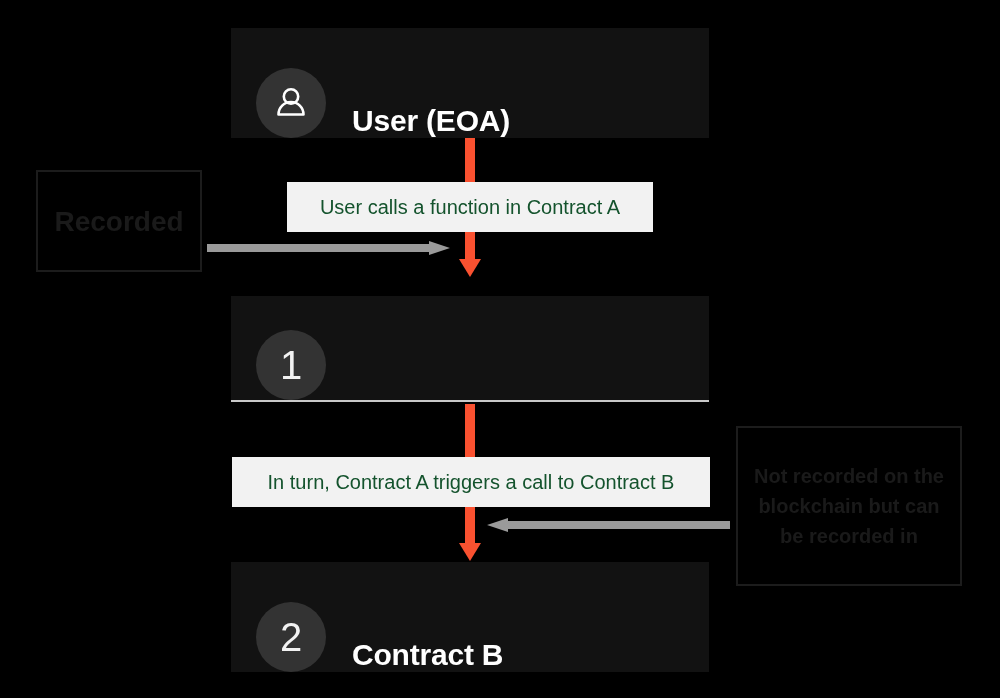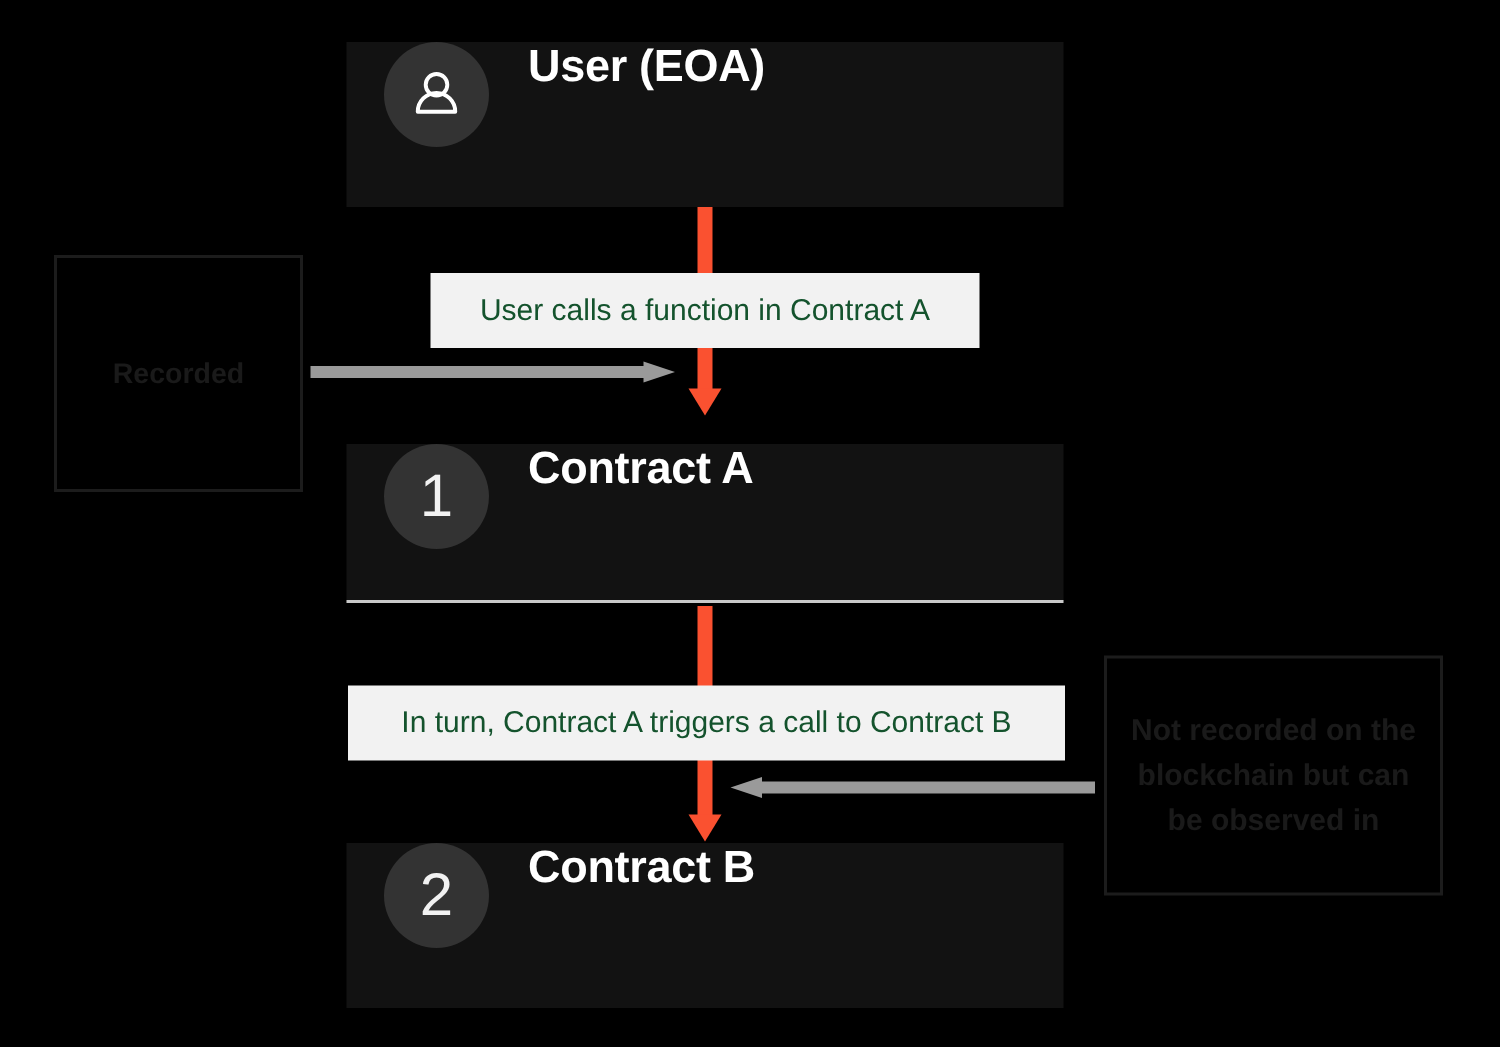--- a/index.html
+++ b/index.html
@@ -19,21 +19,21 @@
     overflow: hidden;
   }
 
   
   .node {
     position: absolute;
     left: 231px;
     width: 478px;
     background: #121212;
     display: flex;
-    align-items: flex-start;
+    align-items: flex-end;
     box-sizing: border-box;
     padding-left: 25px;
     z-index: 5;
   }
   .node-badge {
     width: 70px;
     height: 70px;
     border-radius: 50%;
     background: #333333;
     flex: 0 0 auto;
@@ -114,25 +114,25 @@
     box-sizing: border-box;
     display: flex;
     align-items: center;
     justify-content: center;
     text-align: center;
     color: #1a1a1a;
     font-weight: bold;
     z-index: 6;
   }
   #annot-left {
-    left: 36px; top: 170px; width: 166px; height: 158px;
-    font-size: 19px; line-height: 31px;
+    left: 36px; top: 170px; width: 166px; height: 102px;
+    font-size: 28px; line-height: 31px;
   }
   #annot-right {
-    left: 736px; top: 437px; width: 226px; height: 160px;
+    left: 736px; top: 426px; width: 226px; height: 160px;
     font-size: 20px; line-height: 30px;
   }
 
   
   .garrow { position: absolute; z-index: 3; height: 14px; }
   .garrow .shaft {
     position: absolute;
     top: 3px;
     height: 8px;
     background: #9a9a9a;
@@ -174,21 +174,20 @@
         <path d="M7.5 31.5 a12.5 12.5 0 0 1 25 0 z" fill="none" stroke="#ffffff" stroke-width="2.6" stroke-linejoin="round"></path>
       </svg>
     </div>
     <div class="node-label">User (EOA)</div>
   </div>
 
   <div class="node" id="node-ca">
     <div class="node-badge">
       <span class="num">1</span>
     </div>
-    <div class="node-label">Contract A</div>
   </div>
 
   <div class="node" id="node-cb">
     <div class="node-badge">
       <span class="num">2</span>
     </div>
     <div class="node-label">Contract B</div>
   </div>
 
   <div class="edge-label" id="label-1">User calls a function in Contract A</div>
@@ -208,17 +207,17 @@
   <div class="annot" id="annot-left">
     <div>
       <div>Recorded</div>
     </div>
   </div>
 
   <div class="annot" id="annot-right">
     <div>
       <div>Not recorded on the</div>
       <div>blockchain but can</div>
-      <div>be observed in</div>
+      <div>be recorded in</div>
     </div>
   </div>
 
 </div>
 
 </body></html>

